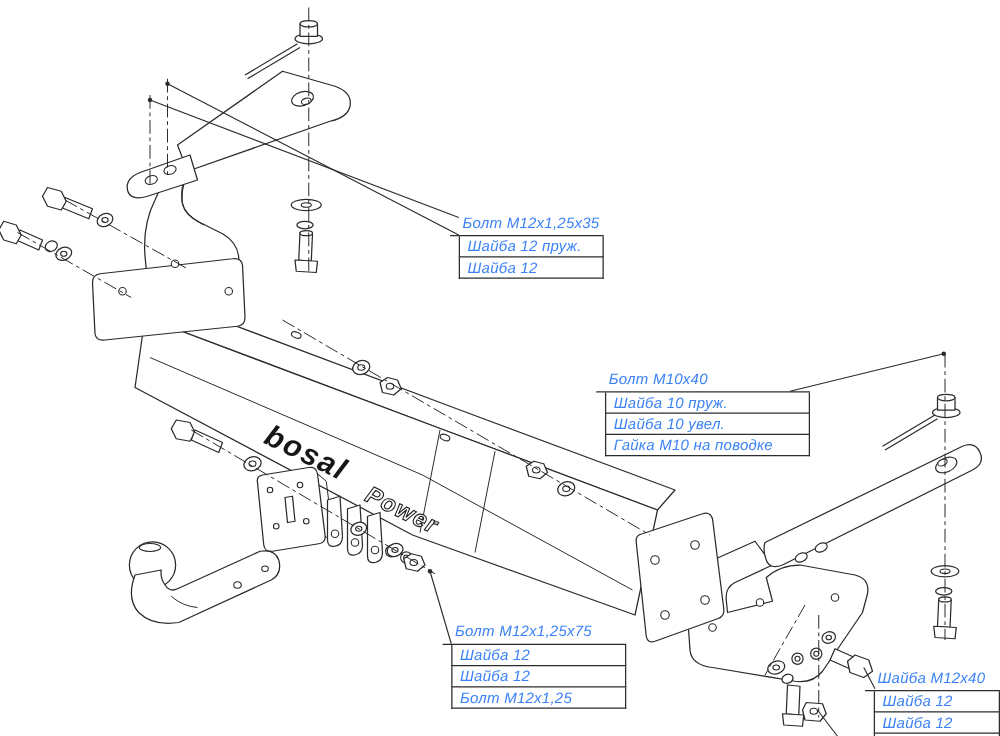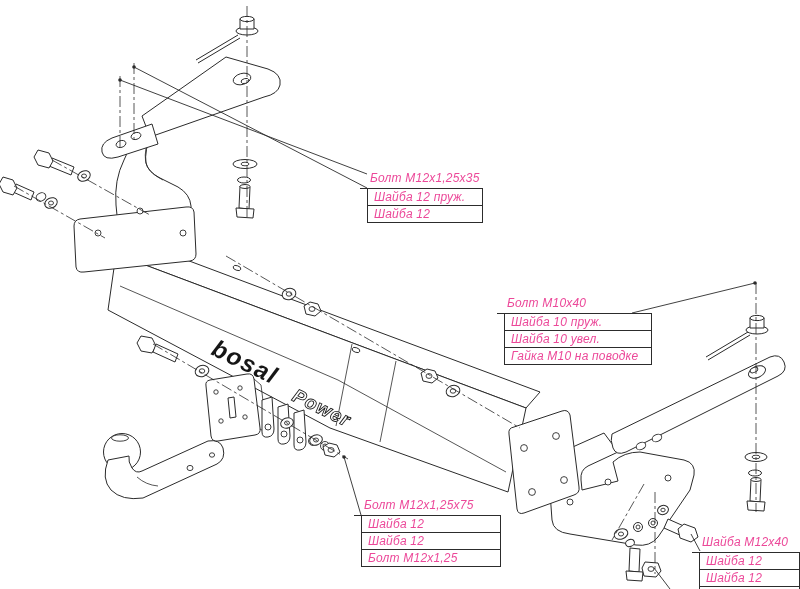--- a/index.html
+++ b/index.html
@@ -15,21 +15,21 @@
   svg .thin{stroke-width:.8}
   svg .ax{fill:none;stroke:#2b2b2b;stroke-width:.8;stroke-dasharray:11 3 3 3}
   svg .ldr{fill:none;stroke:#2b2b2b;stroke-width:.9}
   svg .dot{fill:#2b2b2b;stroke:none}
   svg .hole{fill:#ffffff;stroke:#2b2b2b;stroke-width:.9}
   svg text{font-family:"Liberation Sans",sans-serif}
 
   .callout{
     position:absolute;
     font:italic 12px/13px "Liberation Sans",sans-serif;
-    color:#ec4899; white-space:nowrap; letter-spacing:.2px;
+    color:#3b82f6; white-space:nowrap; letter-spacing:.2px;
   }
   .callout .shelf{
     border-bottom:1.2px solid #2c2c2c;
     padding:2px 4px 3px 10px; margin-left:-7px;
   }
   .callout .crow{
     border:1.2px solid #2c2c2c; border-top:none;
     padding:2px 0 2px 6px; height:12px;
   }
 </style>
@@ -237,21 +237,21 @@
     <circle class="dot" cx="344" cy="457" r="1.8"></circle>
   </g>
 </svg>
 
 <div class="callout" style="left:367px;top:170px;width:116px">
   <div class="shelf">Болт М12х1,25х35</div>
   <div class="crow">Шайба 12 пруж.</div>
   <div class="crow">Шайба 12</div>
 </div>
 
-<div class="callout" style="left:504px;top:295px;width:148px">
+<div class="callout" style="left:484px;top:295px;width:164px">
   <div class="shelf">Болт М10х40</div>
   <div class="crow">Шайба 10 пруж.</div>
   <div class="crow">Шайба 10 увел.</div>
   <div class="crow">Гайка М10 на поводке</div>
 </div>
 
 <div class="callout" style="left:361px;top:497px;width:140px">
   <div class="shelf">Болт М12х1,25х75</div>
   <div class="crow">Шайба 12</div>
   <div class="crow">Шайба 12</div>

